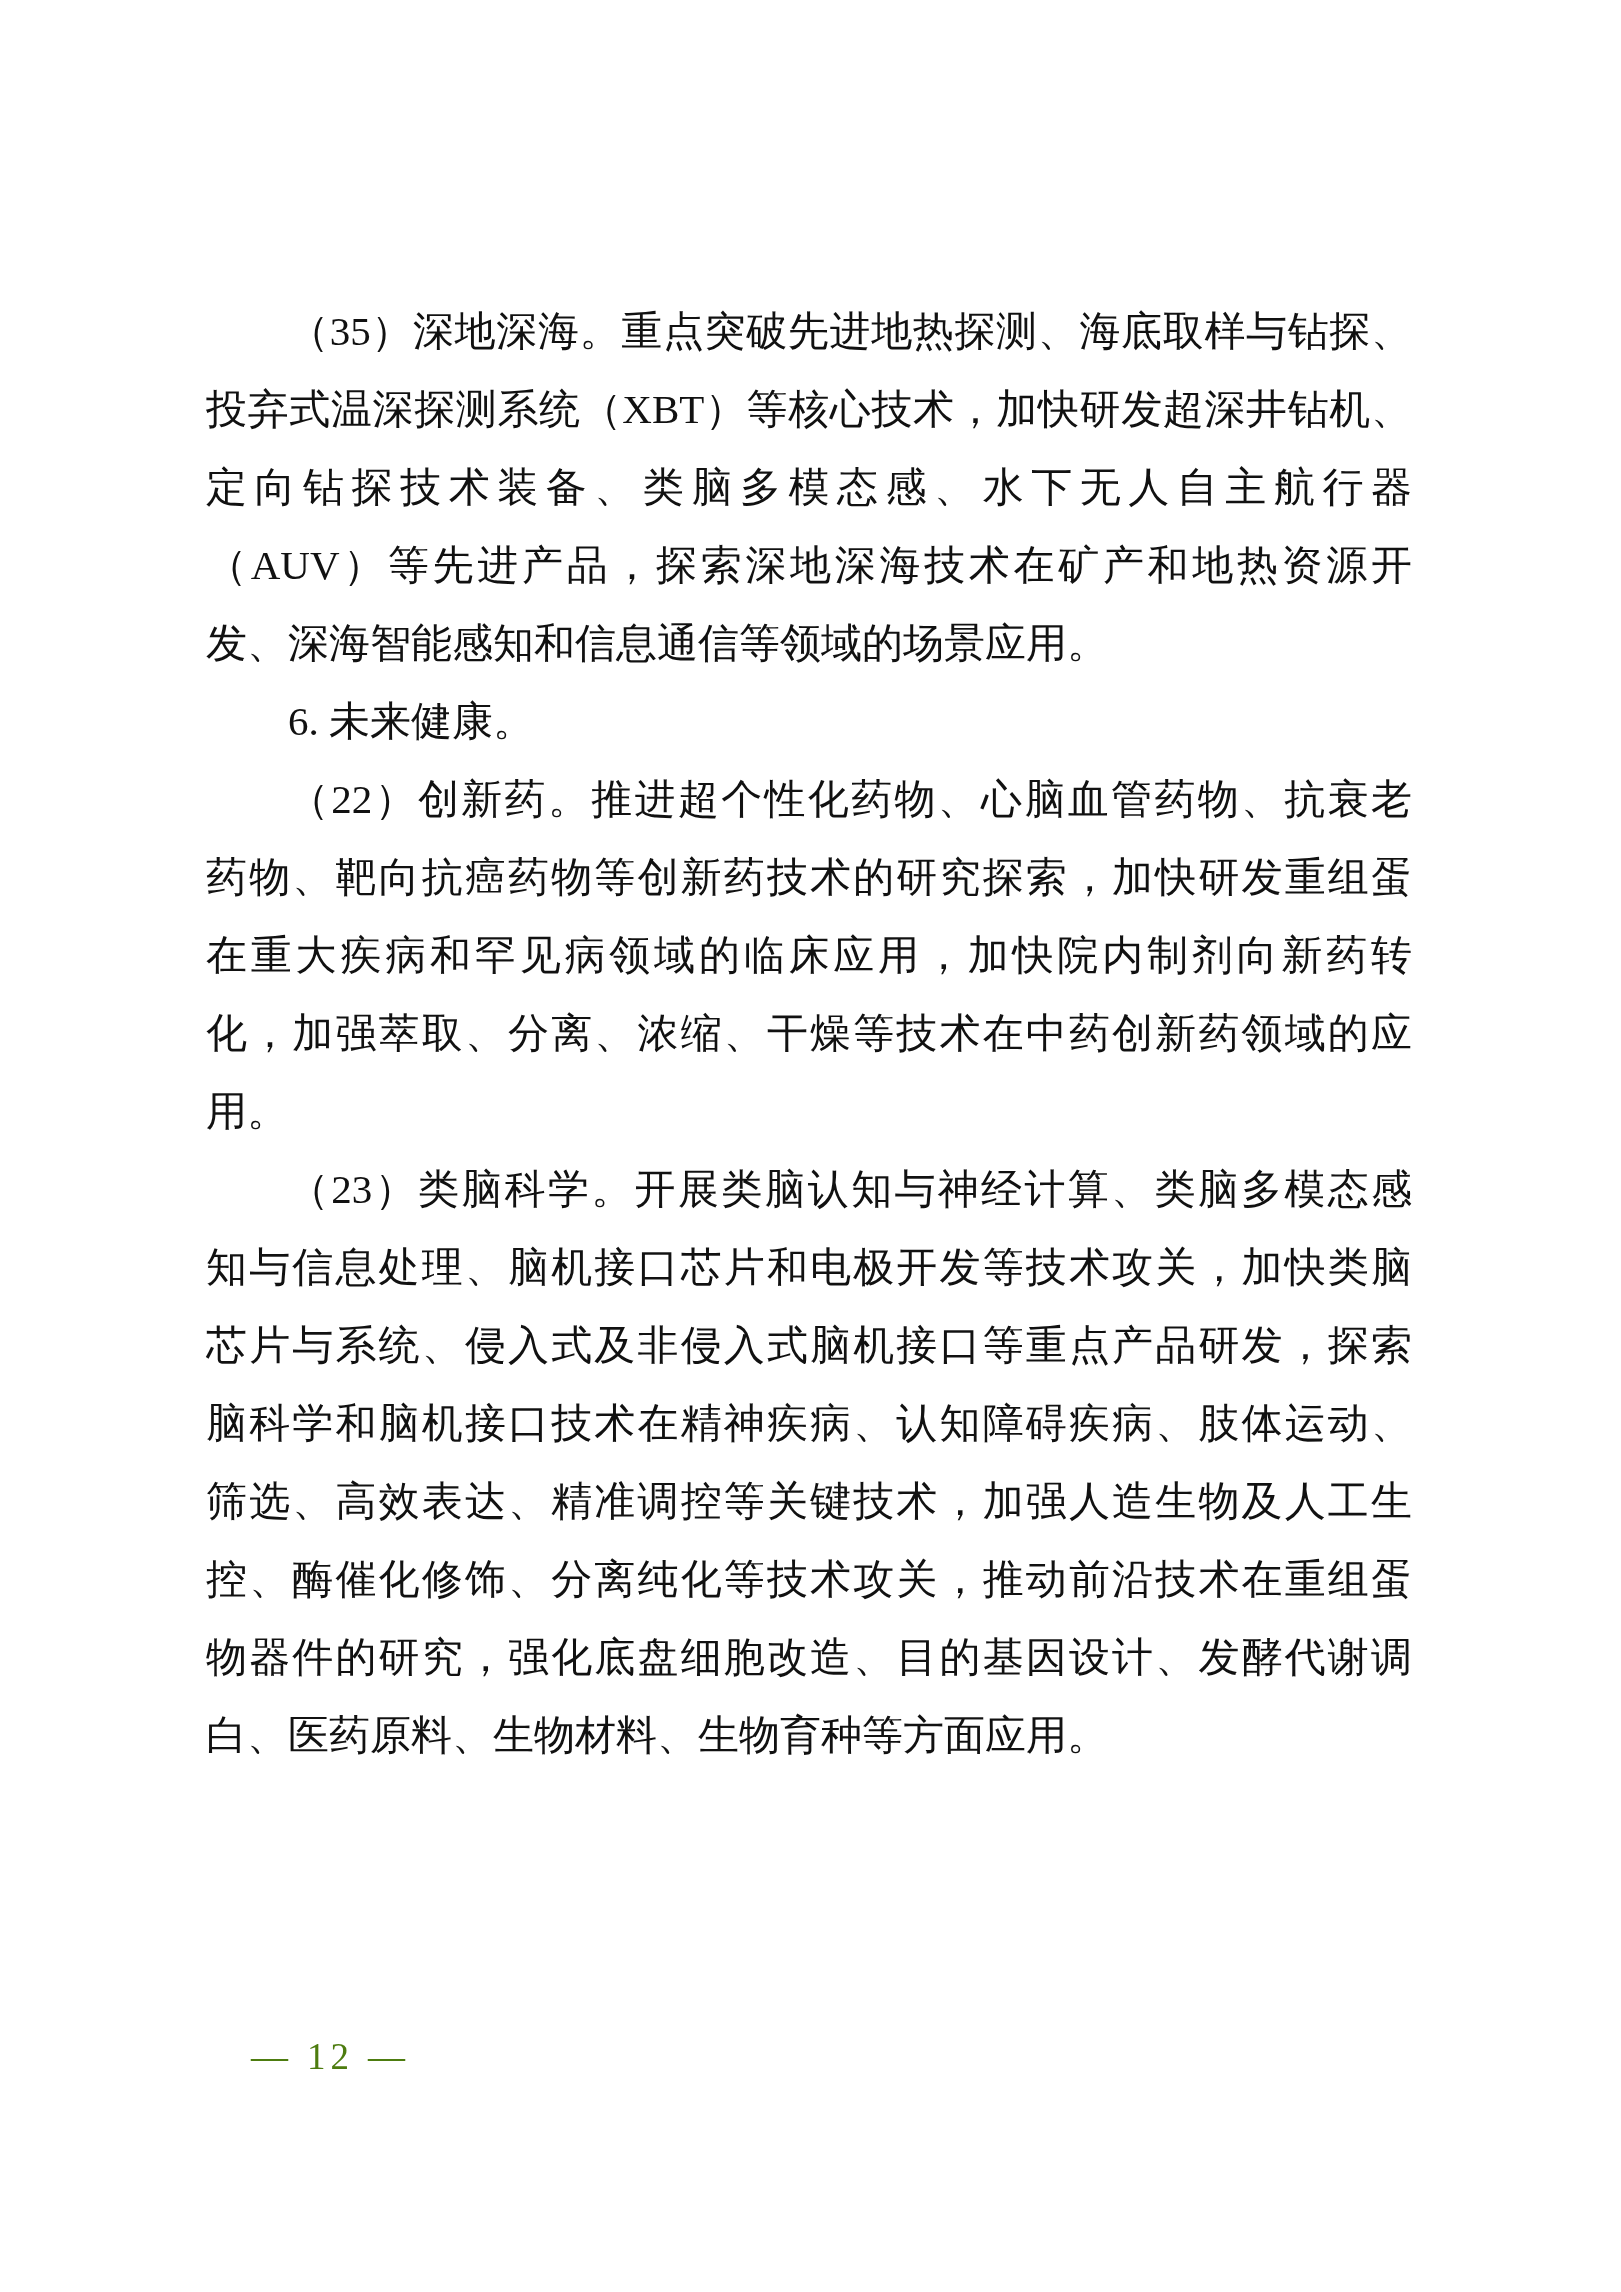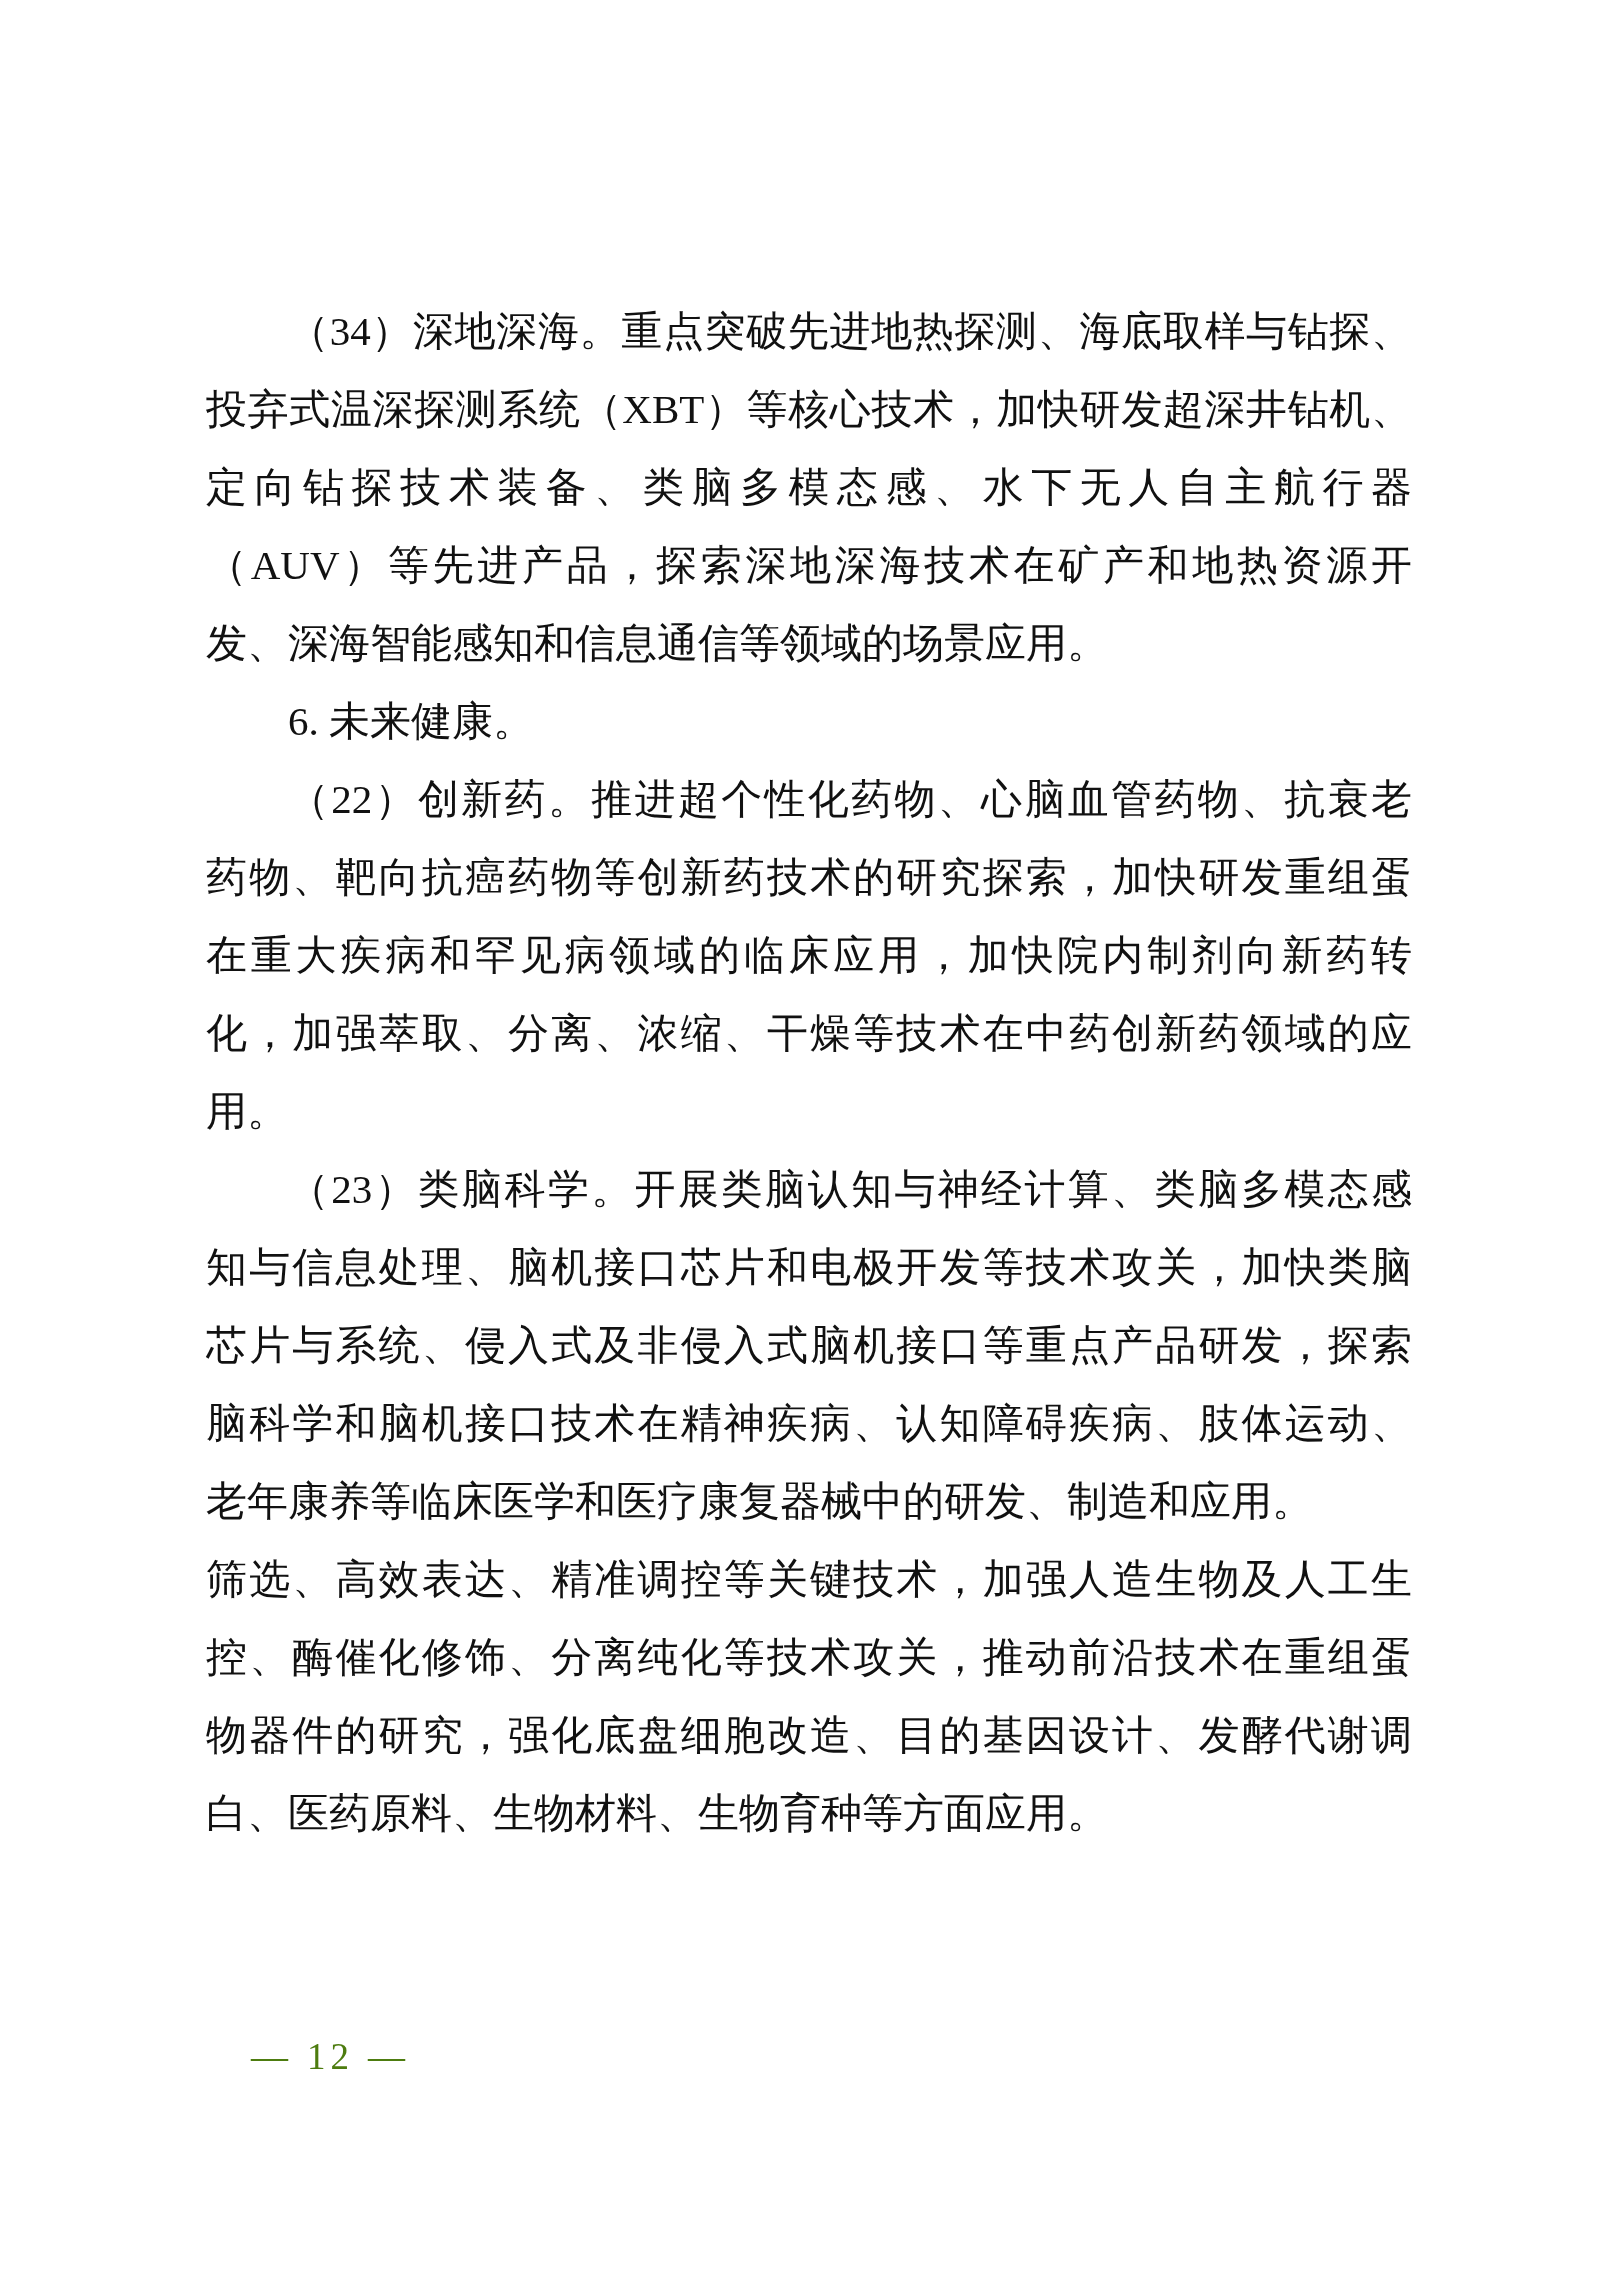--- a/index.html
+++ b/index.html
@@ -51,42 +51,41 @@
     letter-spacing: 4.9px;
     color: #4d7c0f;
   }
 </style>
 </head>
 <body>
 
 <div class="page">
   <div class="text-block">
       <div class="paragraph">
-        <div class="line first fill">（34）深地深海。重点突破先进地热探测、海底取样与钻探、</div>
+        <div class="line first fill">（35）深地深海。重点突破先进地热探测、海底取样与钻探、</div>
         <div class="line fill">投弃式温深探测系统（XBT）等核心技术，加快研发超深井钻机、</div>
         <div class="line fill">定向钻探技术装备、类脑多模态感、水下无人自主航行器</div>
         <div class="line fill">（AUV）等先进产品，探索深地深海技术在矿产和地热资源开</div>
         <div class="line">发、深海智能感知和信息通信等领域的场景应用。</div>
       </div>
       <div class="paragraph">
         <div class="line first">6. 未来健康。</div>
       </div>
       <div class="paragraph">
         <div class="line first fill">（22）创新药。推进超个性化药物、心脑血管药物、抗衰老</div>
         <div class="line fill">药物、靶向抗癌药物等创新药技术的研究探索，加快研发重组蛋</div>
         <div class="line fill">在重大疾病和罕见病领域的临床应用，加快院内制剂向新药转</div>
         <div class="line fill">化，加强萃取、分离、浓缩、干燥等技术在中药创新药领域的应</div>
         <div class="line">用。</div>
       </div>
       <div class="paragraph">
         <div class="line first fill">（23）类脑科学。开展类脑认知与神经计算、类脑多模态感</div>
         <div class="line fill">知与信息处理、脑机接口芯片和电极开发等技术攻关，加快类脑</div>
         <div class="line fill">芯片与系统、侵入式及非侵入式脑机接口等重点产品研发，探索</div>
         <div class="line fill">脑科学和脑机接口技术在精神疾病、认知障碍疾病、肢体运动、</div>
-        <div class="line">老年康养等临床医学和医疗康复器械中的研发、制造和应用。</div>
       </div>
       <div class="paragraph">
         <div class="line fill">筛选、高效表达、精准调控等关键技术，加强人造生物及人工生</div>
         <div class="line fill">控、酶催化修饰、分离纯化等技术攻关，推动前沿技术在重组蛋</div>
         <div class="line fill">物器件的研究，强化底盘细胞改造、目的基因设计、发酵代谢调</div>
         <div class="line">白、医药原料、生物材料、生物育种等方面应用。</div>
       </div>
     </div>
   <div class="page-footer">— 12 —</div>
 </div>

